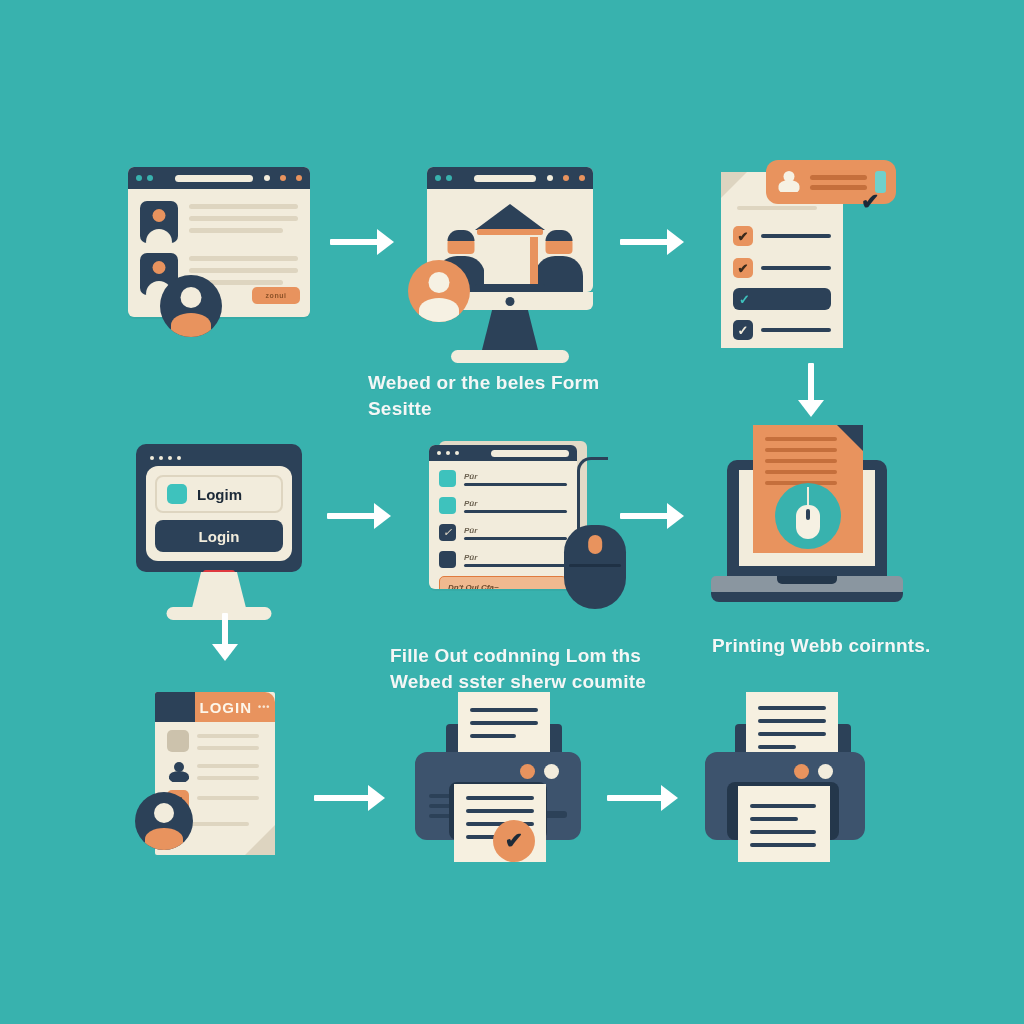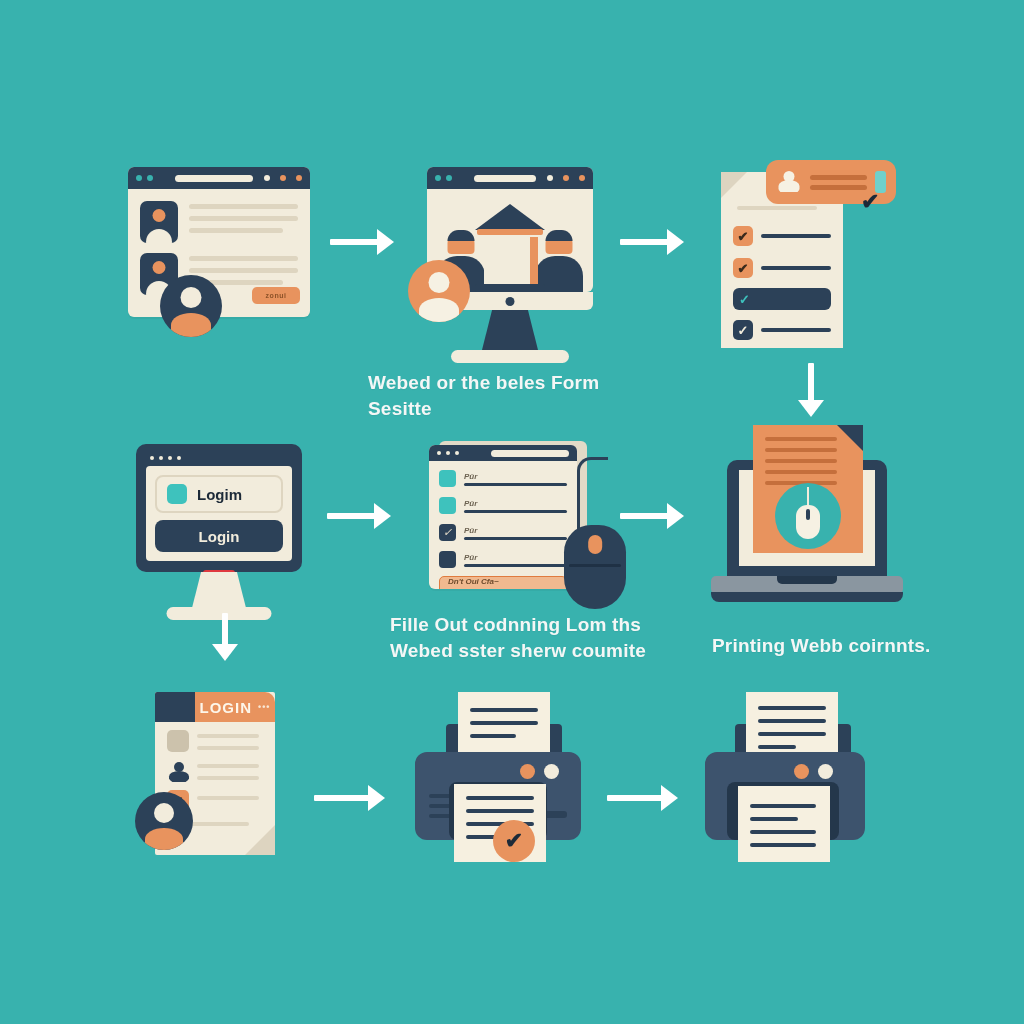--- a/index.html
+++ b/index.html
@@ -56,21 +56,21 @@
   .fold-br{position:absolute;right:0;bottom:0;width:30px;height:30px;background:#ddd4c0;clip-path:polygon(100% 0,100% 100%,0 100%);}
 
   .chk{width:20px;height:20px;border-radius:5px;display:flex;align-items:center;justify-content:center;flex:none;font-size:13px;font-weight:700;}
   .chk.o{background:#e8935e;color:#3a2a1c;}
   .chk.n{background:#2c4158;color:#f2ecdc;}
 
   .rowline{height:4px;border-radius:2px;background:#2c4158;flex:1;}
 
   
   .screen{background:#2c4158;border-radius:10px;padding:10px;}
-  .login-panel{background:#f2ecdc;border-radius:4px;padding:9px;}
+  .login-panel{background:#f2ecdc;border-radius:12px;padding:9px;}
   .login-field{background:#f2ecdc;border:2px solid #ded5c0;border-radius:8px;height:34px;display:flex;align-items:center;gap:10px;padding:0 10px;}
   .login-chip{width:20px;height:20px;border-radius:5px;background:#3ec2bd;flex:none;}
   .login-text{color:#1d2a38;font-size:15px;font-weight:700;}
   .login-btn{background:#2c4158;border-radius:8px;height:32px;display:flex;align-items:center;justify-content:center;color:#f2ecdc;font-size:15px;font-weight:700;margin-top:7px;}
   .red-btn{width:32px;height:18px;border-radius:3px;background:#e0393f;margin:9px auto 0;}
 
   
   .mouse{position:relative;}
   .mouse-body{width:100%;height:100%;border-radius:28px 28px 32px 32px;background:#2c4158;}
   .mouse-wheel{position:absolute;left:50%;top:12%;transform:translateX(-50%);width:22%;height:22%;border-radius:8px;background:#e8935e;}
@@ -329,36 +329,36 @@
             <span style="display:block;height:3px;background:#2c4158;border-radius:2px;"></span>
           </span>
         </div>
         <div style="display:flex;align-items:center;gap:8px;margin-bottom:8px;">
           <span style="width:17px;height:17px;border-radius:4px;background:#2c4158;flex:none;"></span>
           <span style="flex:1;">
             <span style="display:block;font-size:8px;color:#6d6352;font-weight:700;margin-bottom:2px;">Pûr</span>
             <span style="display:block;height:3px;background:#2c4158;border-radius:2px;"></span>
           </span>
         </div>
-        <div style="height:20px;border-radius:5px;background:#f0b98f;border:1px solid #e07b3e;display:flex;padding-left:8px;">
+        <div style="height:20px;border-radius:5px;background:#f0b98f;border:1px solid #e07b3e;display:flex;align-items:center;padding-left:8px;">
           <span style="font-size:8px;color:#6d4a2c;font-weight:700;">Dn't Oui Cfa~</span>
         </div>
       </div>
     </div>
 
     <div class="mouse-cord" style="left:152px;top:14px;width:28px;height:72px;"></div>
 
     <div class="mouse" style="position:absolute;left:139px;top:82px;width:62px;height:84px;">
       <div class="mouse-body"></div>
       <div class="mouse-wheel"></div>
       <div class="mouse-split"></div>
     </div>
   </div>
 
-  <div class="caption" style="left:390px;top:612px;width:280px;">Fille Out codnning Lom ths
+  <div class="caption" style="left:390px;top:643px;width:280px;">Fille Out codnning Lom ths
 Webed sster sherw coumite</div>
 
   <div class="arrow-r" style="left:620px;top:503px;">
     <div class="shaft" style="width:48px;"></div>
       <div class="head"></div>
   </div>
 
   <div class="node" style="left:705px;top:422px;width:205px;height:186px;">
     <div class="lap-lid" style="left:22px;top:38px;width:160px;height:116px;"></div>
     <div class="lap-screen" style="left:34px;top:48px;width:136px;height:96px;"></div>

